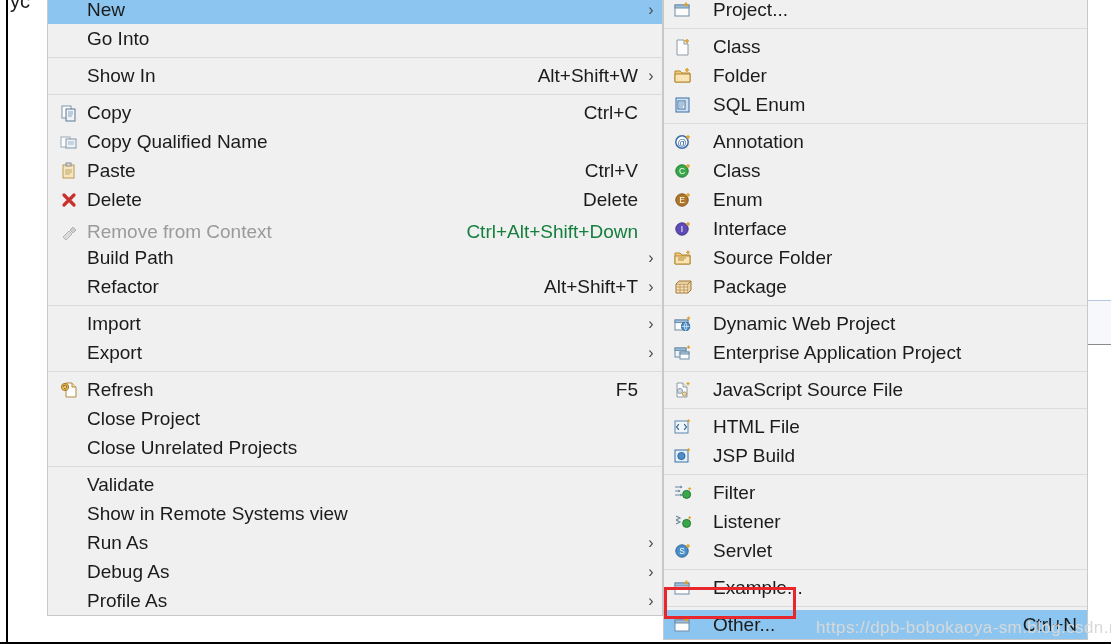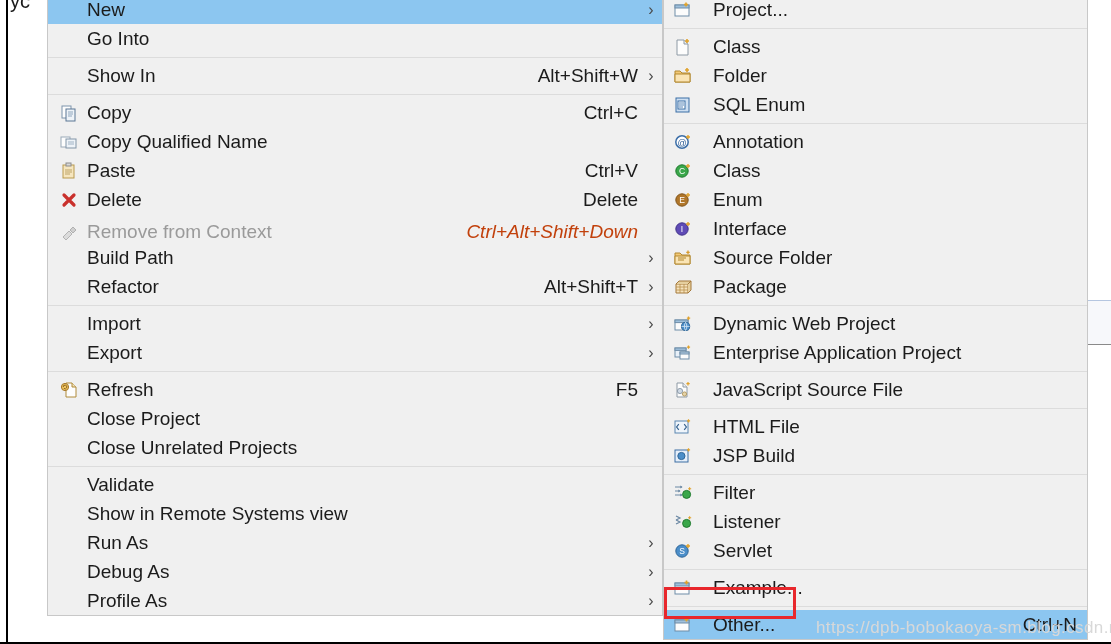--- a/index.html
+++ b/index.html
@@ -65,21 +65,21 @@
     width:26px;min-width:26px;height:20px;
     display:flex;align-items:center;justify-content:center;
     margin-right:4px;
   }
   .icon svg{display:block;}
   .label{flex:0 0 auto;}
   .spacer{flex:1 1 auto;}
   .accel{
     color:#1b1b1b;font-size:19px;padding-right:6px;
   }
-  .row.disabled .accel{color:#c2410c;font-style:italic;}
+  .row.disabled .accel{color:#15803d;}
   .arrow{
     width:14px;min-width:14px;text-align:center;
     font-size:16px;color:#4a4a4a;line-height:1;
   }
   .arrow.empty{visibility:hidden;}
 
   
   #context-menu{
     left:47px;top:-8px;width:616px;
     padding:3px 0 0 0;

